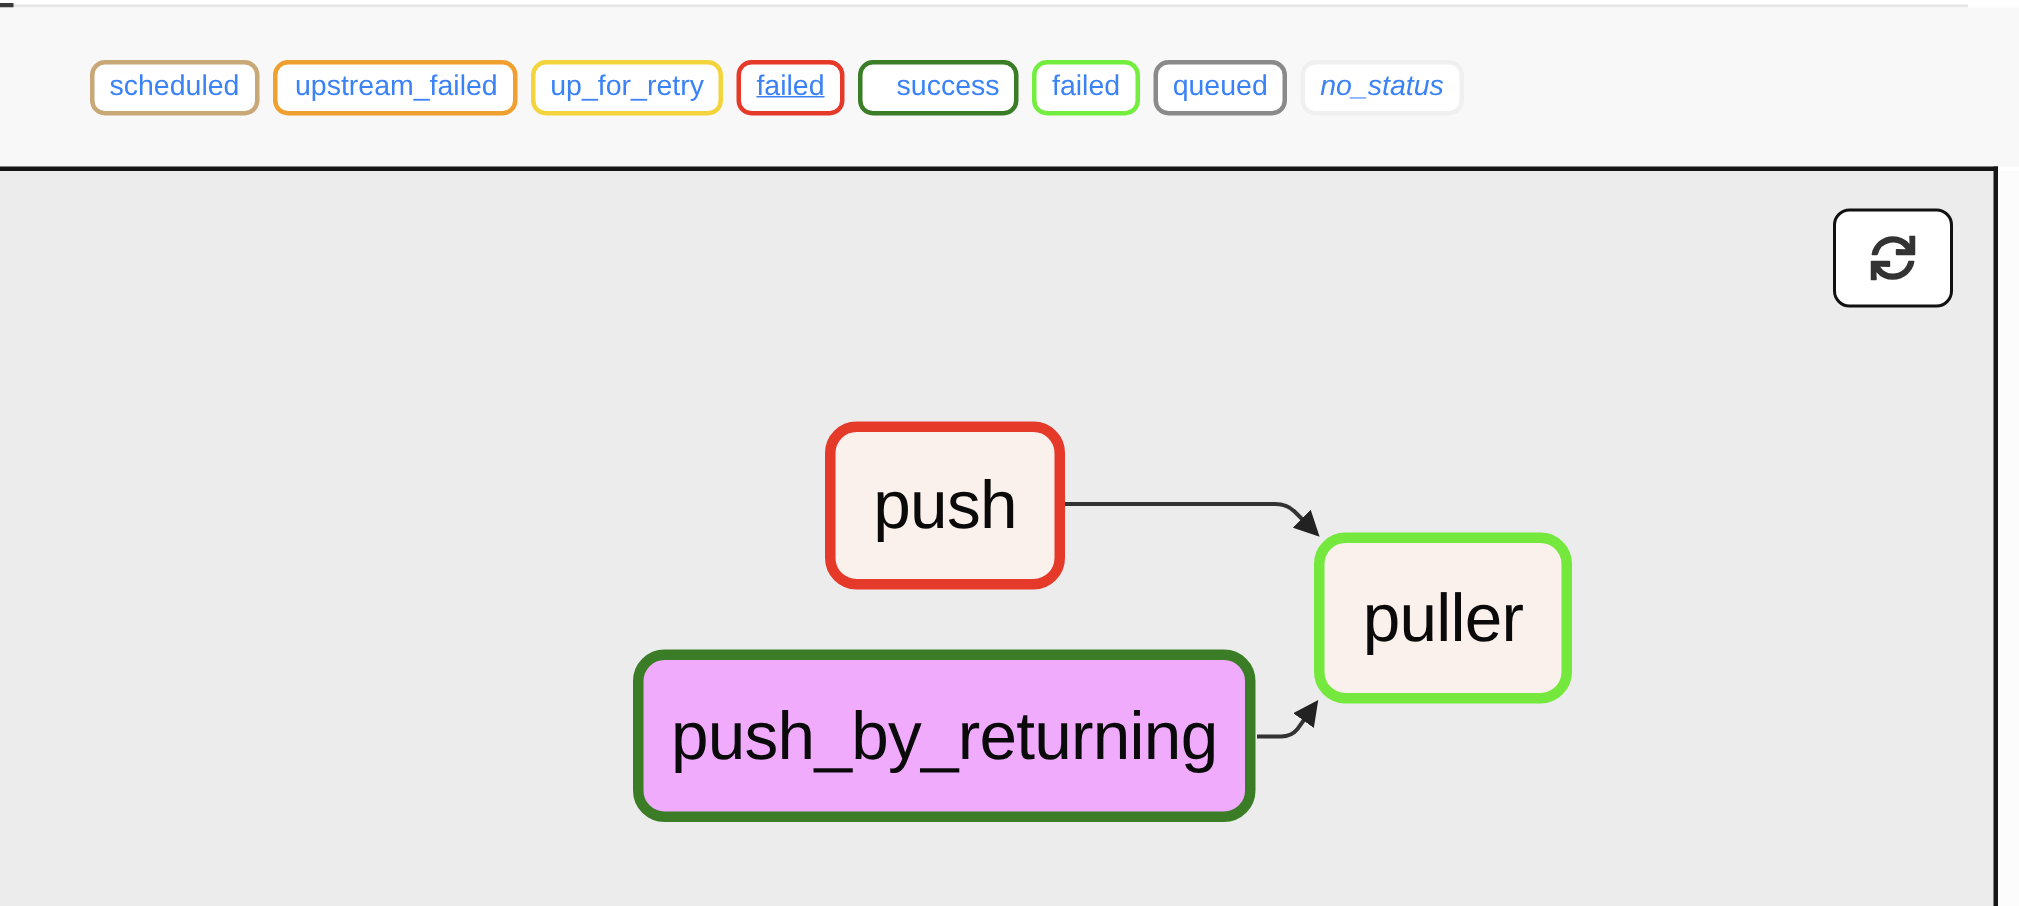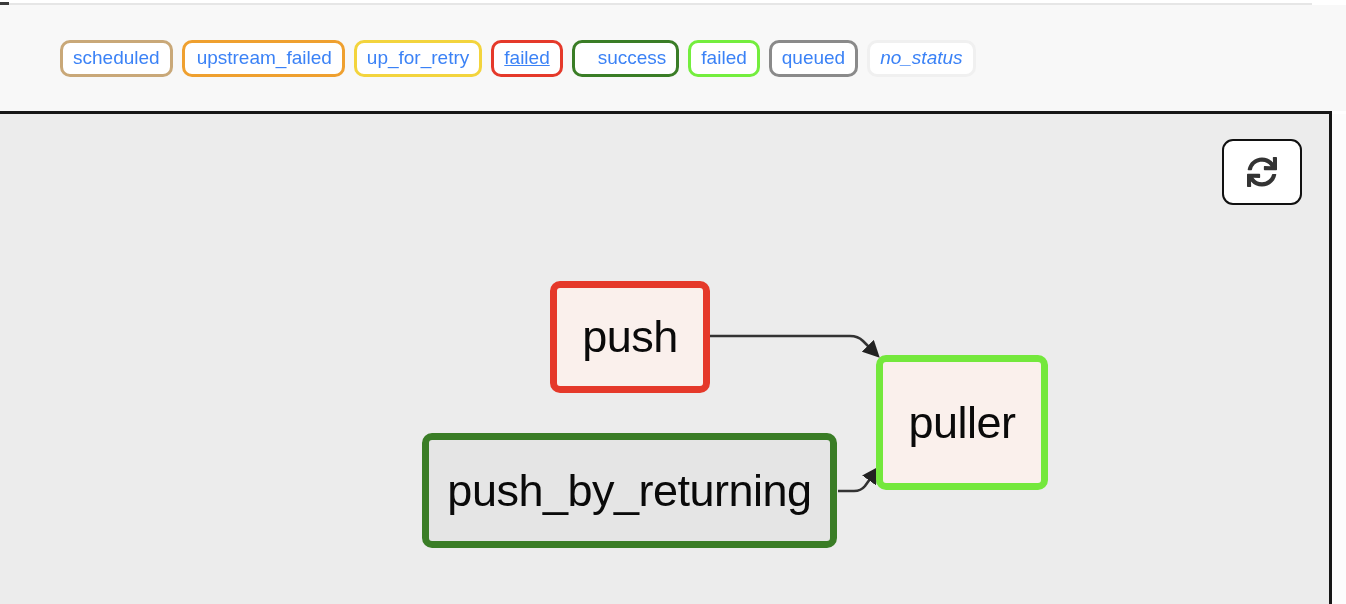--- a/index.html
+++ b/index.html
@@ -72,21 +72,21 @@
   .edges-layer {
     position: absolute; inset: 0;
     width: 1346px; height: 604px;
     pointer-events: none;
   }
 
   .node {
     position: absolute;
     background: #faf0ec;
     border: 7px solid #888;
-    border-radius: 10px;
+    border-radius: 21px;
     display: flex; align-items: center; justify-content: center;
     font-size: 45px;
     color: #0a0a0a;
     letter-spacing: -0.5px;
     cursor: pointer;
     white-space: nowrap;
   }
 </style>
 </head>
 <body>
@@ -121,24 +121,24 @@
         <path d="M710,336 L850,336 Q858,336 863,341 L869,347" fill="none" stroke="#333333" stroke-width="2.6" marker-end="url(#arrowhead)"></path>
         <path d="M838,491 L854,491 Q861,491 865,486 L870,479" fill="none" stroke="#333333" stroke-width="2.6" marker-end="url(#arrowhead)"></path>
       </g>
   </svg>
 
   <div id="nodes-layer">
 
   <div class="node" style="left: 550px; top: 281px; width: 160px; height: 112px; border-color: rgb(229, 57, 42); background: rgb(250, 240, 236);">
         <span>push</span>
       </div>
-      <div class="node" style="left: 422px; top: 433px; width: 415px; height: 115px; border-color: rgb(58, 125, 38); background: #e5e5e5;">
+      <div class="node" style="left: 422px; top: 433px; width: 415px; height: 115px; border-color: rgb(58, 125, 38); background: #f0abfc;">
         <span>push_by_returning</span>
       </div>
-      <div class="node" style="left: 876px; top: 355px; width: 172px; height: 135px; border-color: rgb(116, 232, 60); background: rgb(250, 240, 236);">
+      <div class="node" style="left: 876px; top: 355px; width: 172px; height: 114px; border-color: rgb(116, 232, 60); background: rgb(250, 240, 236);">
         <span>puller</span>
       </div>
     </div>
 
   <div class="refresh-button">
     <span style="display:flex">
       <svg viewBox="0 0 512 512" xmlns="http://www.w3.org/2000/svg" aria-hidden="true">
         <path d="M440.65 12.57l4 82.77A247.16 247.16 0 0 0 255.83 8C134.73 8 33.91 94.92 12.29 209.82A12 12 0 0 0 24.09 224h49.05a12 12 0 0 0 11.67-9.26 175.91 175.91 0 0 1 317-56.94l-101.46-4.86a12 12 0 0 0-12.57 12v47.41a12 12 0 0 0 12 12H500a12 12 0 0 0 12-12V12a12 12 0 0 0-12-12h-47.37a12 12 0 0 0-11.98 12.57zM255.83 432a175.61 175.61 0 0 1-146-77.8l101.8 4.87a12 12 0 0 0 12.57-12v-47.4a12 12 0 0 0-12-12H12a12 12 0 0 0-12 12V500a12 12 0 0 0 12 12h47.35a12 12 0 0 0 12-12.6l-4-82.57A247.17 247.17 0 0 0 256.17 504c121.11 0 221.93-86.92 243.55-201.82a12 12 0 0 0-11.8-14.18h-49.05a12 12 0 0 0-11.67 9.26A175.86 175.86 0 0 1 255.83 432z"></path>
       </svg>
     </span>

